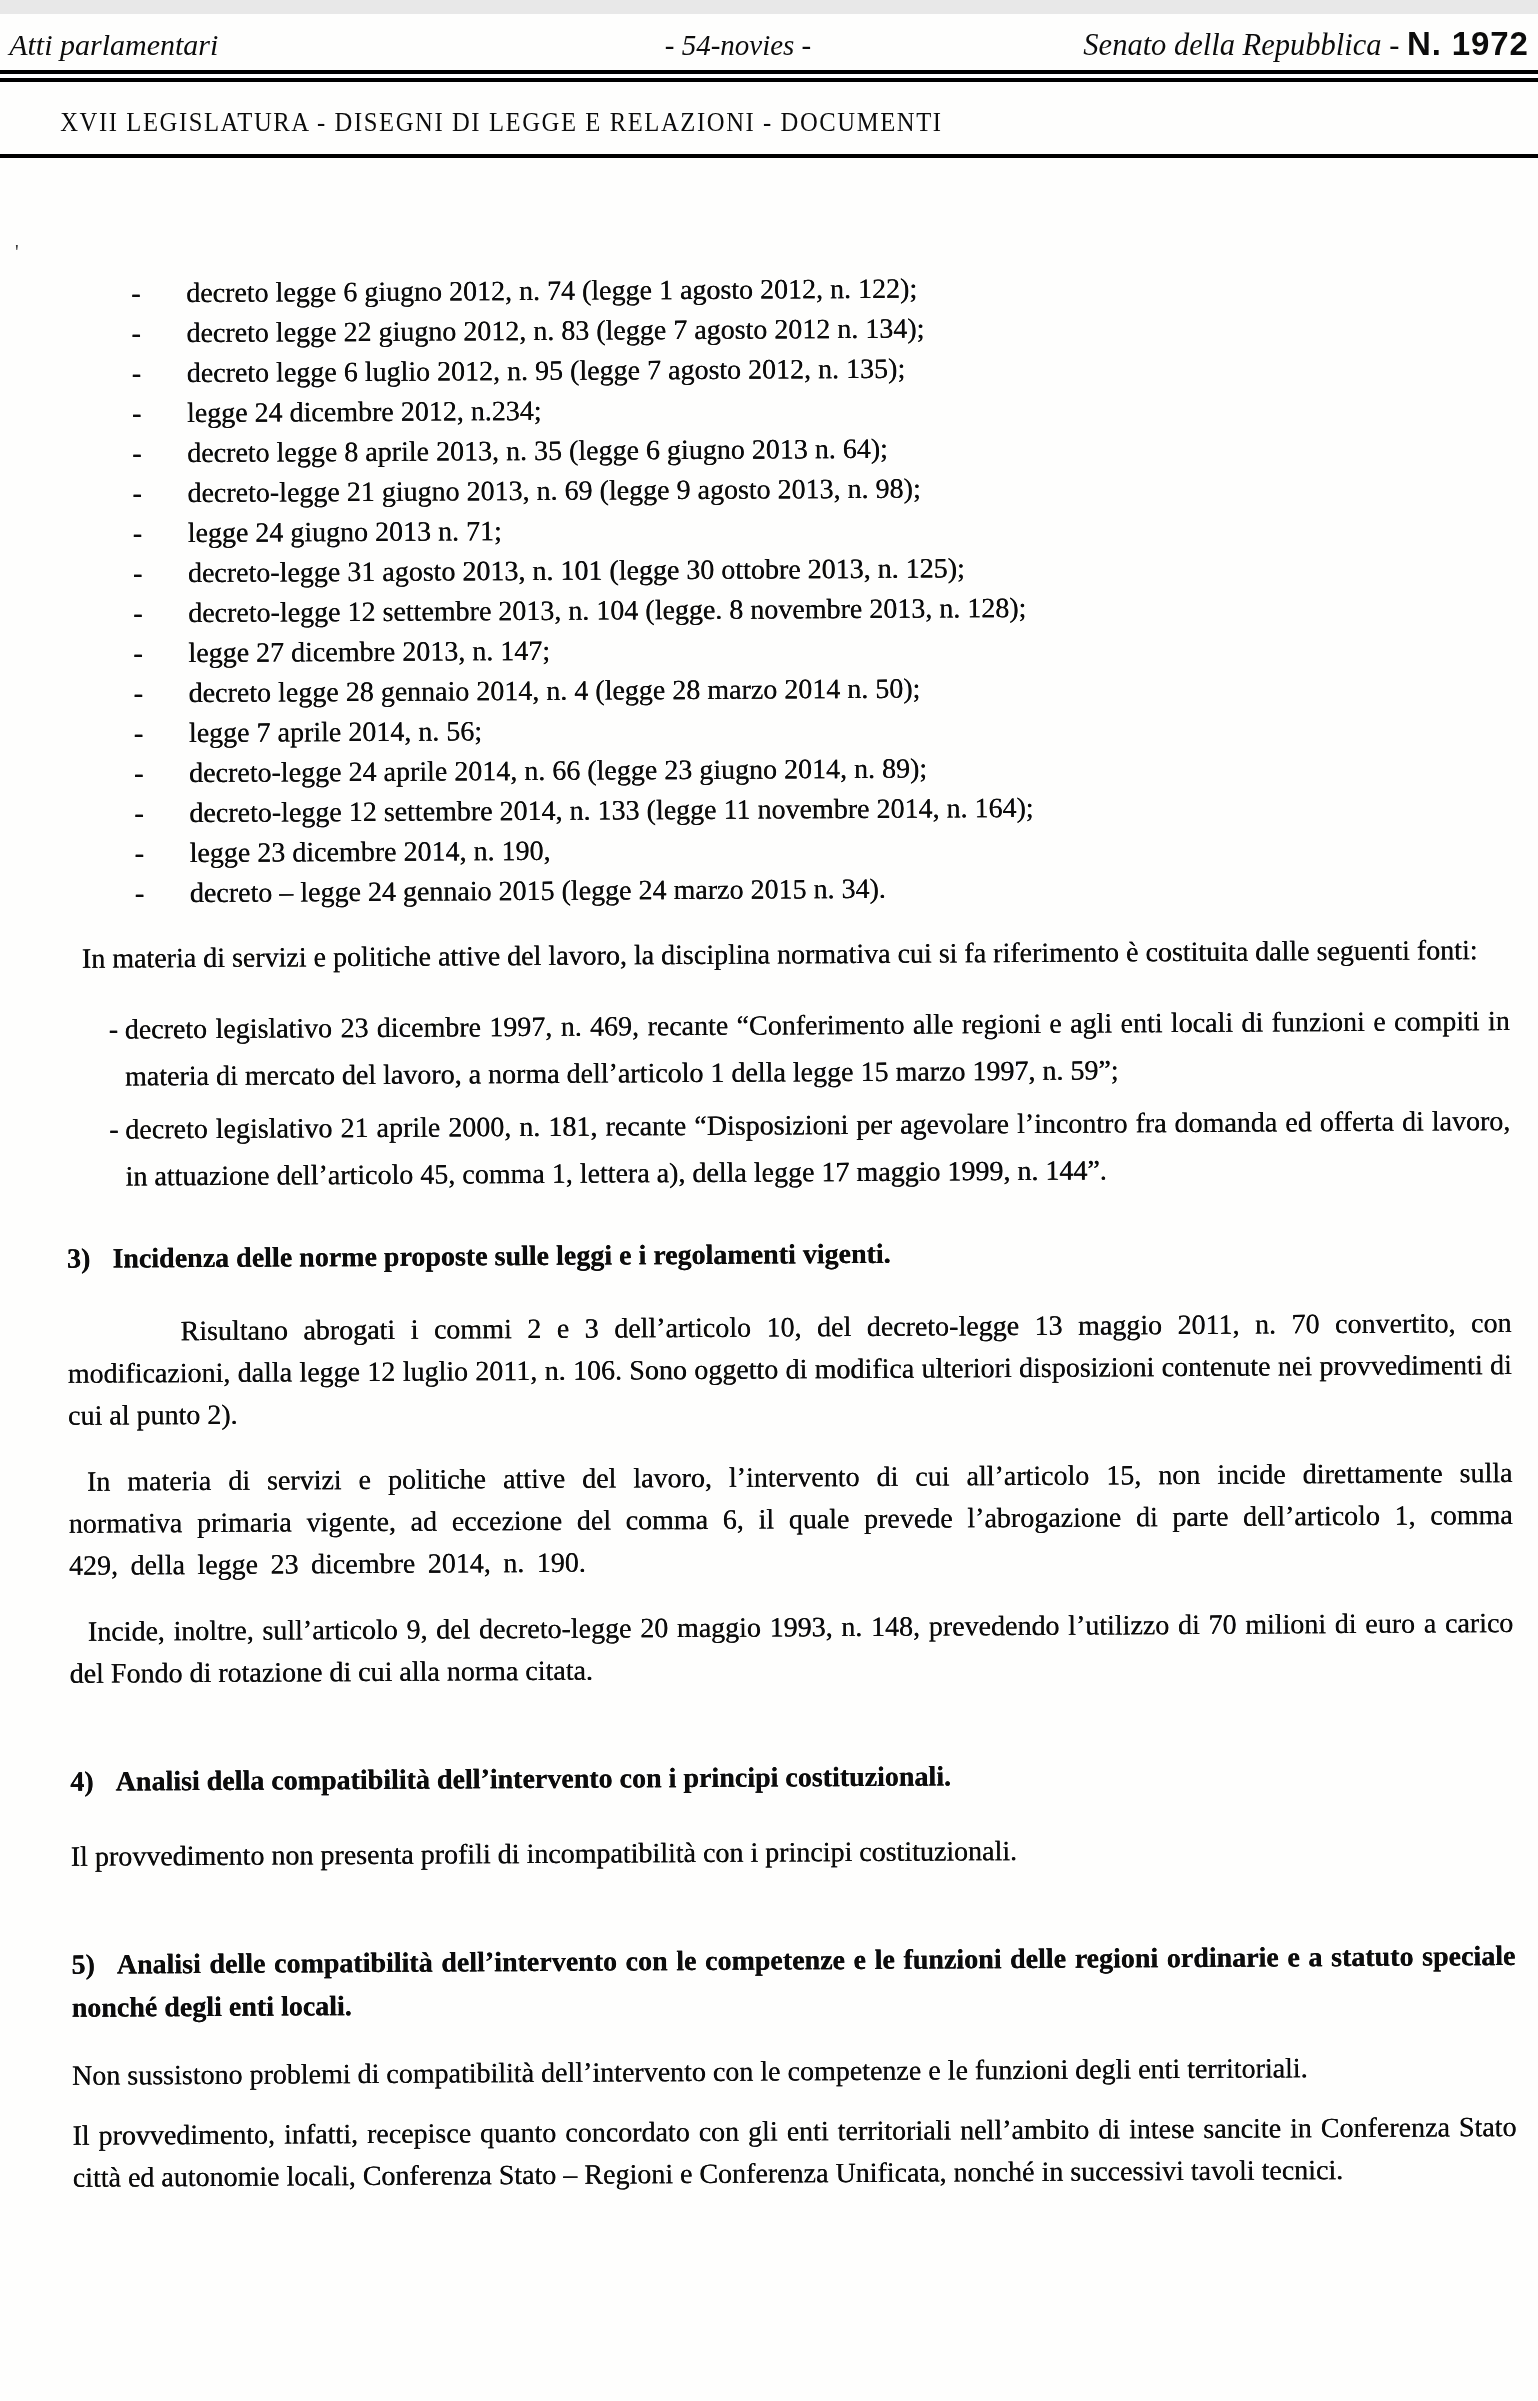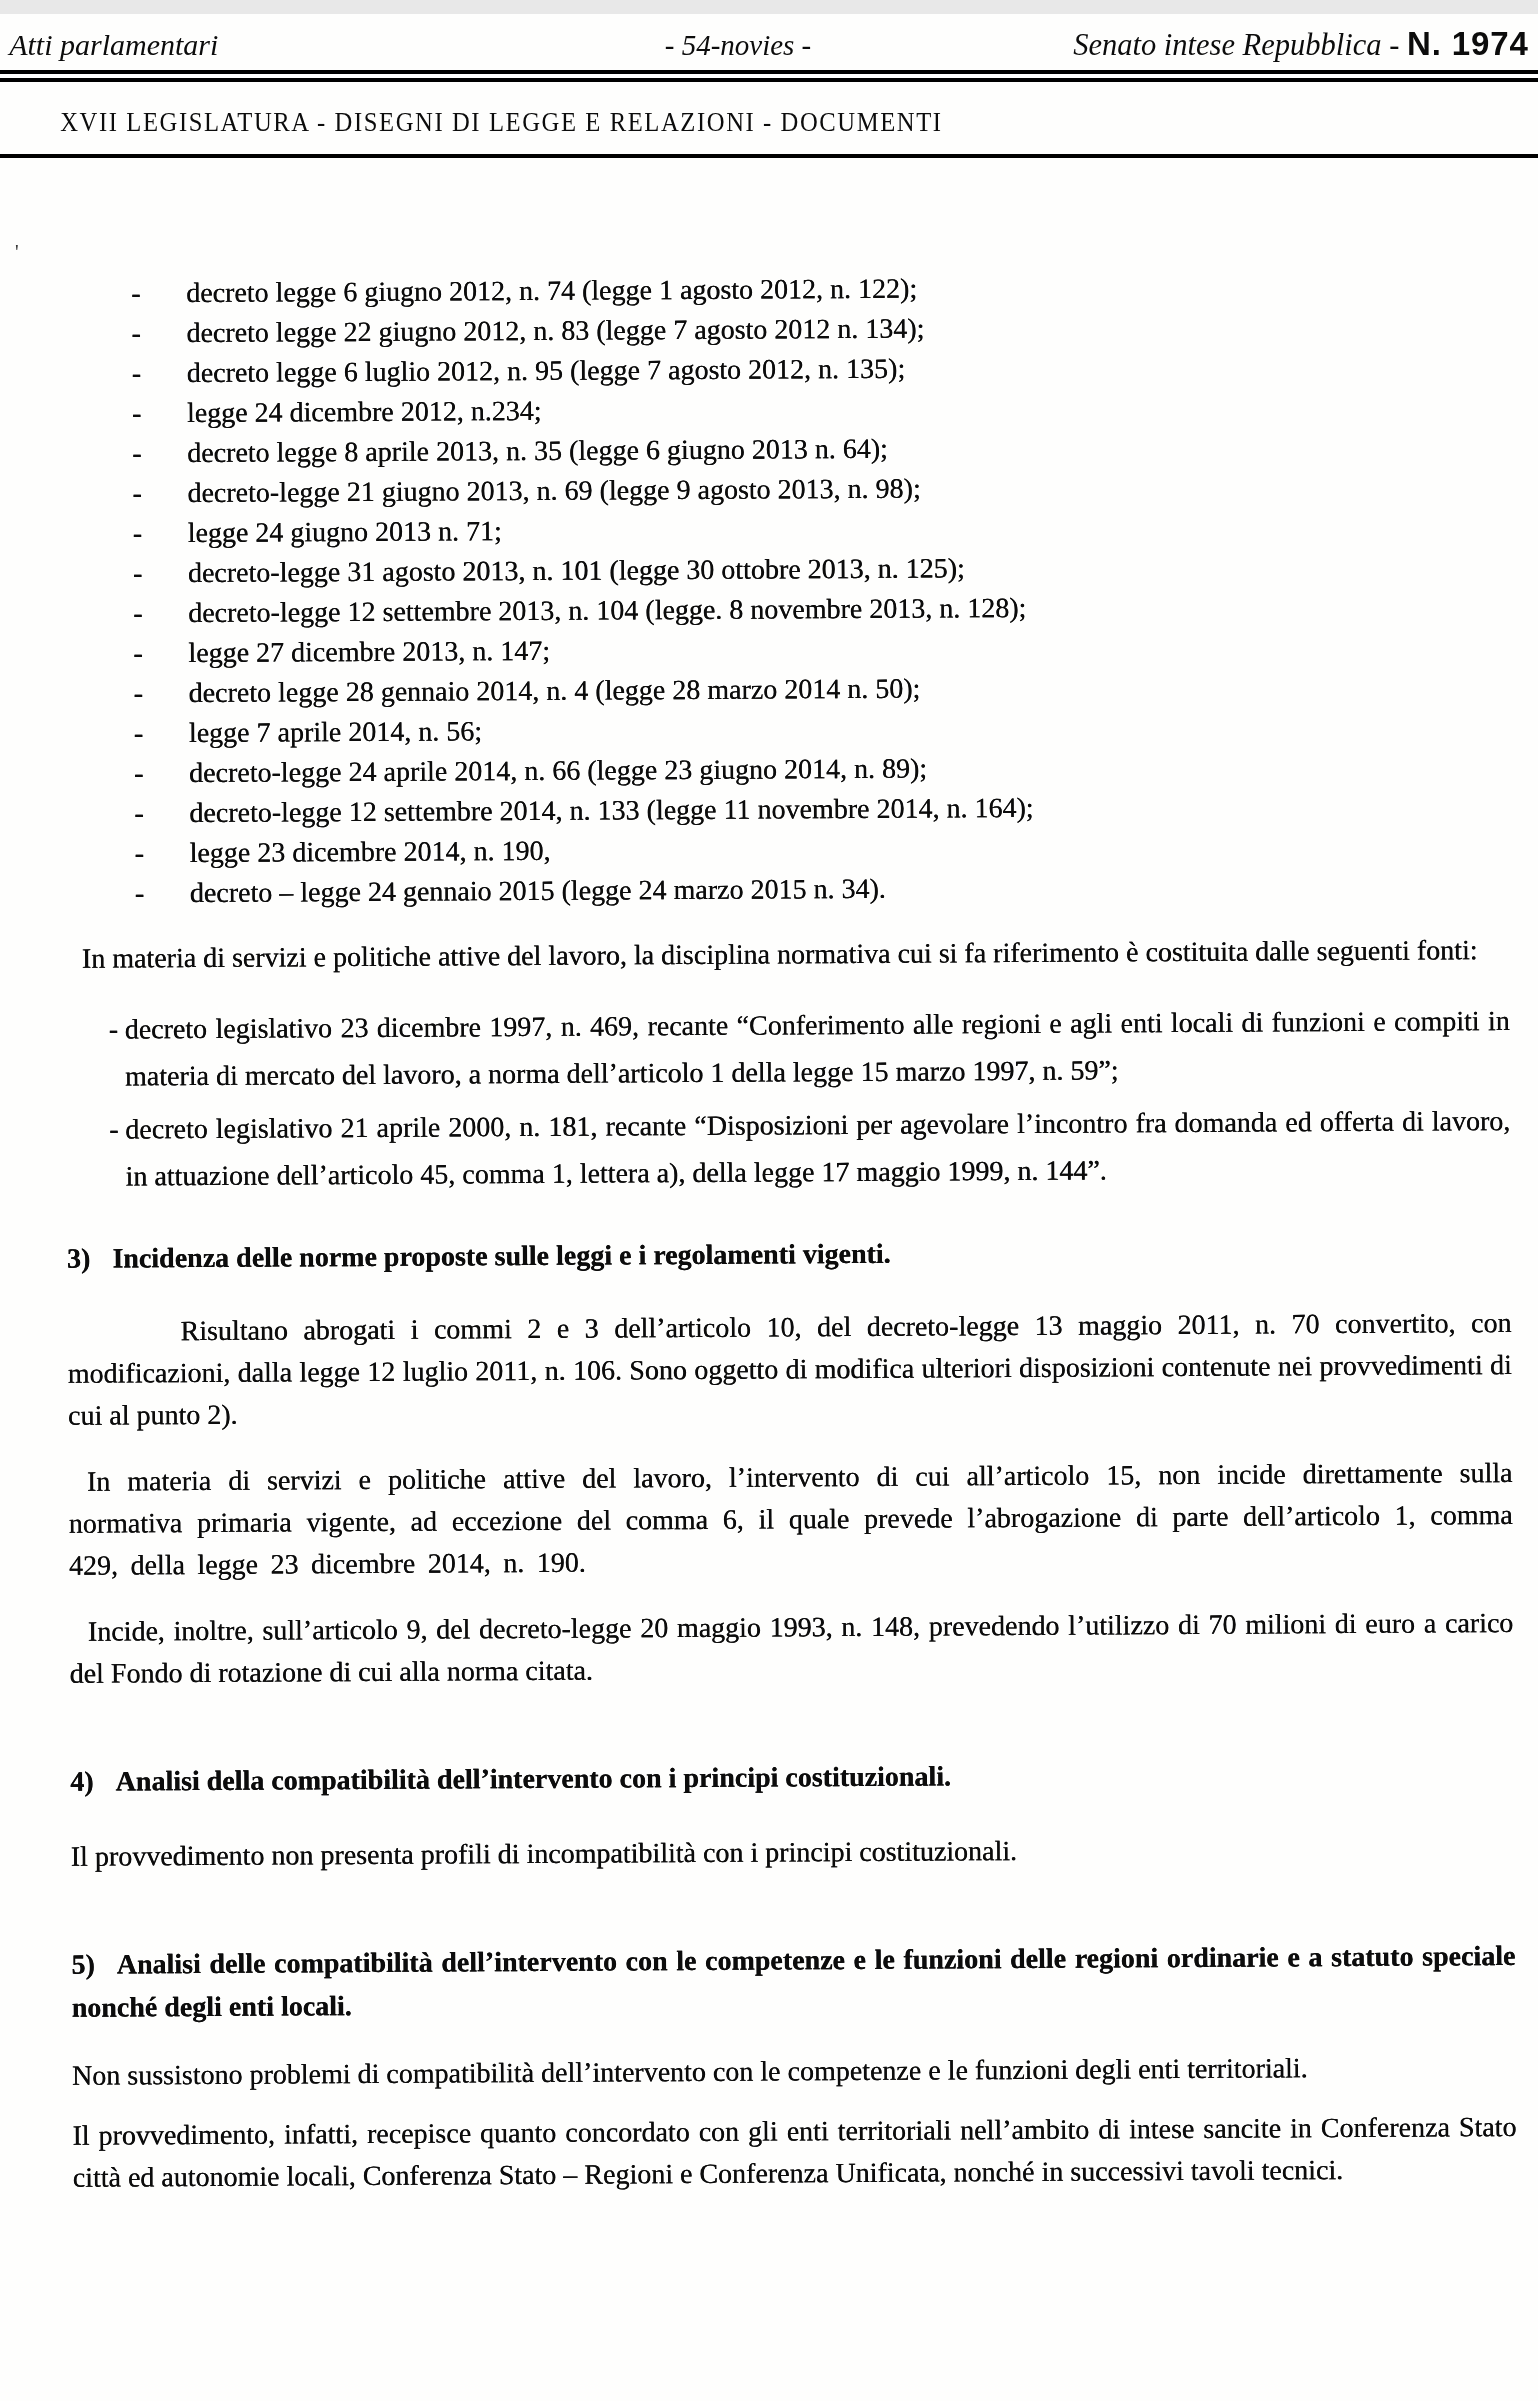--- a/index.html
+++ b/index.html
@@ -93,21 +93,21 @@
 </style>
 </head>
 <body>
 
 <div class="page">
 
   <header>
     <div class="masthead">
       <span class="mh-left">Atti parlamentari</span>
       <span class="mh-center">- 54-novies -</span>
-      <span class="mh-right"><span>Senato intese Repubblica - </span><span class="doc-number">N. 1974</span></span>
+      <span class="mh-right"><span>Senato della Repubblica - </span><span class="doc-number">N. 1972</span></span>
     </div>
     <div class="double-rule">
       <div class="bar"></div>
       <div class="bar"></div>
     </div>
     <div class="legislature">
       <span class="condensed">XVII LEGISLATURA - DISEGNI DI LEGGE E RELAZIONI - DOCUMENTI</span>
     </div>
     <div class="single-rule"></div>
   </header>

